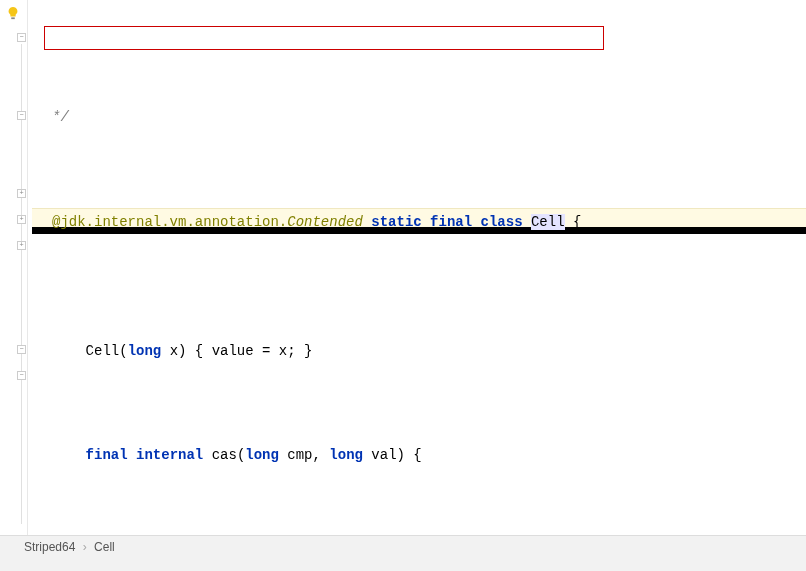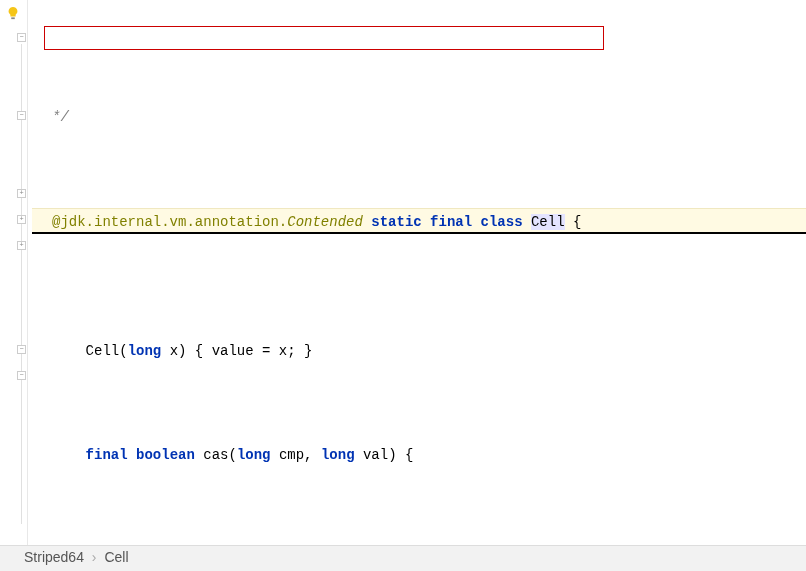--- a/index.html
+++ b/index.html
@@ -60,21 +60,21 @@
       white-space: pre;
       position: relative;
     }
     .line {
       height: 26px;
       padding-left: 20px;
     }
     .hl-line {
       background: #fffae3;
       border-top: 1px solid #f0e8c0;
-      border-bottom: 2px solid #000000;
+      border-bottom: 7px solid #000000;
     }
     .red-box {
       position: absolute;
       left: 16px;
       top: 26px;
       width: 560px;
       height: 24px;
       border: 1.5px solid #cc0000;
       pointer-events: none;
     }
@@ -82,25 +82,25 @@
     .kw { color: #0033b3; font-weight: bold; }
     .comment { color: #808080; font-style: italic; }
     .ann { color: #808000; }
     .cls-hl { background: #e4e4ff; }
     .purple { color: #660e7a; font-weight: bold; }
     .breadcrumb {
       position: absolute;
       bottom: 0;
       left: 0;
       right: 0;
-      height: 26px;
+      height: 36px;
       background: #f2f2f2;
       border-top: 1px solid #ddd;
       font-family: -apple-system, "Segoe UI", sans-serif;
-      font-size: 14px;
+      font-size: 12px;
       color: #555;
       padding-left: 24px;
       line-height: 22px;
     }
     .bc-sep { color: #aaa; margin: 0 4px; }
   </style>
 </head>
 <body>
 
 <div class="editor">
@@ -122,21 +122,21 @@
   <div class="code-area">
     <div class="red-box"></div>
 
     <div class="line"><span class="comment">*/</span></div>
 
     <div class="line hl-line"><span class="ann">@</span><span class="ann">jdk.internal.vm.annotation.</span><span class="ann" style="font-style:italic">Contended</span> <span class="kw">static</span> <span class="kw">final</span> <span class="kw">class</span> <span class="cls-hl">Cell</span> <span>{</span></div>
 
 
     <div class="line">    <span>Cell</span>(<span class="kw">long</span> <span>x</span><span>) { value = x; }</span></div>
 
-    <div class="line">    <span class="kw">final</span> <span class="kw">boolean</span> <span>cas</span>(<span class="kw">long</span> <span>cmp</span><span>, </span><span class="kw">long</span> <span>val</span><span>) {</span></div>
+    <div class="line">    <span class="kw">final</span> <span class="kw">internal</span> <span>cas</span>(<span class="kw">long</span> <span>cmp</span><span>, </span><span class="kw">long</span> <span>val</span><span>) {</span></div>
 
     
 
     
 
     
 
     
 
     

